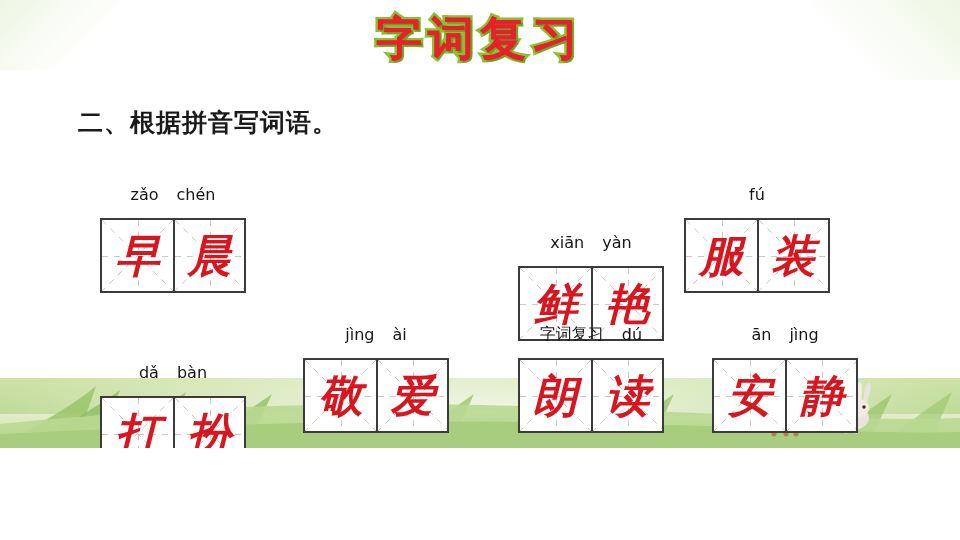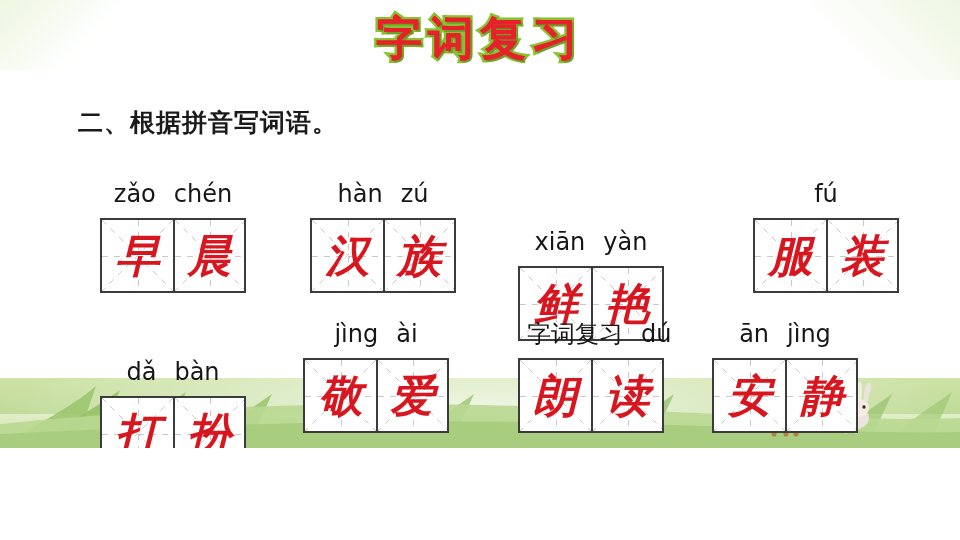--- a/index.html
+++ b/index.html
@@ -141,21 +141,21 @@
   .group {
     position: absolute;
     top: 0;
   }
   .pinyin {
     height: 32px;
     display: flex;
     align-items: center;
     justify-content: center;
     font-family: "DejaVu Sans", "Liberation Sans", sans-serif;
-    font-size: 24px;
+    font-size: 16px;
     color: #161616;
     white-space: nowrap;
   }
   .pinyin span { display: inline-block; }
   .pinyin .syl { padding: 0 9px; }
 
   .boxes {
     display: flex;
     margin-top: 8px;
     border: 2px solid #3b3b3b;
@@ -311,48 +311,20 @@
               <svg width="71" height="71">
                 <line x1="0" y1="0" x2="71" y2="71" stroke="#c9c9c9" stroke-width="1" stroke-dasharray="6 6"></line>
                 <line x1="71" y1="0" x2="0" y2="71" stroke="#c9c9c9" stroke-width="1" stroke-dasharray="6 6"></line>
               </svg>
             </div>
           <div class="han">晨</div>
         </div>
       </div>
     </div>
 
-    <div class="group" style="left:310px;">
-      <div class="pinyin">
-        <span class="syl">hàn</span>
-        <span class="syl">zú</span>
-      </div>
-      <div class="boxes">
-        <div class="cell">
-          <div class="guide"></div>
-          <div class="diag">
-              <svg width="71" height="71">
-                <line x1="0" y1="0" x2="71" y2="71" stroke="#c9c9c9" stroke-width="1" stroke-dasharray="6 6"></line>
-                <line x1="71" y1="0" x2="0" y2="71" stroke="#c9c9c9" stroke-width="1" stroke-dasharray="6 6"></line>
-              </svg>
-            </div>
-          <div class="han">汉</div>
-        </div>
-        <div class="cell">
-          <div class="guide"></div>
-          <div class="diag">
-              <svg width="71" height="71">
-                <line x1="0" y1="0" x2="71" y2="71" stroke="#c9c9c9" stroke-width="1" stroke-dasharray="6 6"></line>
-                <line x1="71" y1="0" x2="0" y2="71" stroke="#c9c9c9" stroke-width="1" stroke-dasharray="6 6"></line>
-              </svg>
-            </div>
-          <div class="han">族</div>
-        </div>
-      </div>
-    </div>
 
     <div class="group" style="left:518px;margin-top:48px;">
       <div class="pinyin">
         <span class="syl">xiān</span>
         <span class="syl">yàn</span>
       </div>
       <div class="boxes">
         <div class="cell">
           <div class="guide"></div>
           <div class="diag">
@@ -369,21 +341,21 @@
               <svg width="71" height="71">
                 <line x1="0" y1="0" x2="71" y2="71" stroke="#c9c9c9" stroke-width="1" stroke-dasharray="6 6"></line>
                 <line x1="71" y1="0" x2="0" y2="71" stroke="#c9c9c9" stroke-width="1" stroke-dasharray="6 6"></line>
               </svg>
             </div>
           <div class="han">艳</div>
         </div>
       </div>
     </div>
 
-    <div class="group" style="left:753px;">
+    <div class="group" style="left:684px;">
       <div class="pinyin">
         <span class="syl">fú</span>
       </div>
       <div class="boxes">
         <div class="cell">
           <div class="guide"></div>
           <div class="diag">
               <svg width="71" height="71">
                 <line x1="0" y1="0" x2="71" y2="71" stroke="#c9c9c9" stroke-width="1" stroke-dasharray="6 6"></line>
                 <line x1="71" y1="0" x2="0" y2="71" stroke="#c9c9c9" stroke-width="1" stroke-dasharray="6 6"></line>

